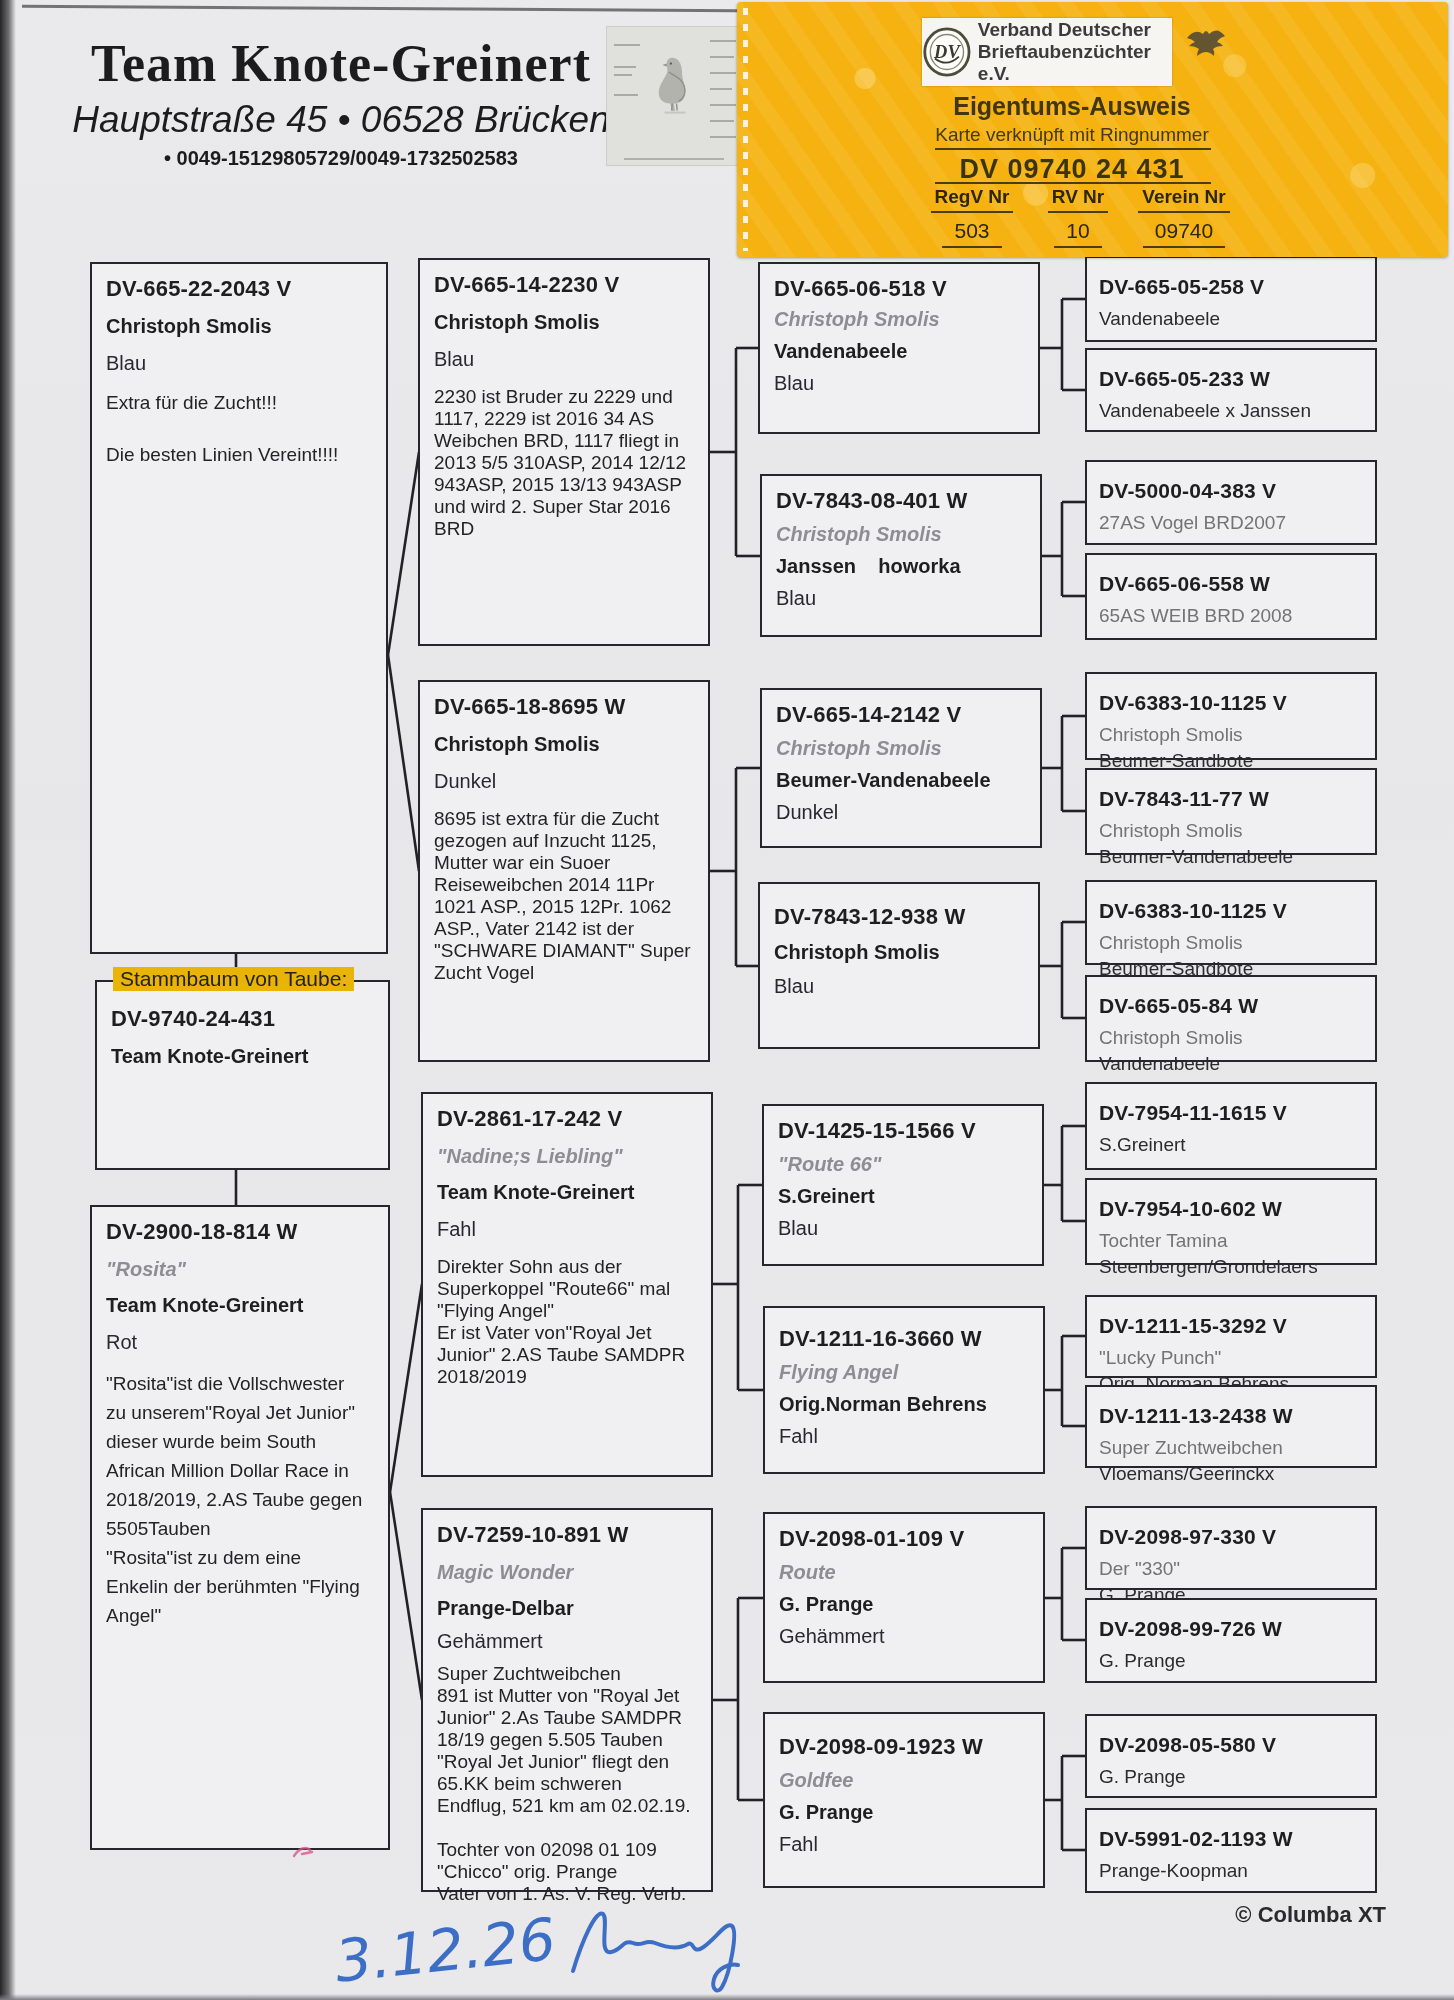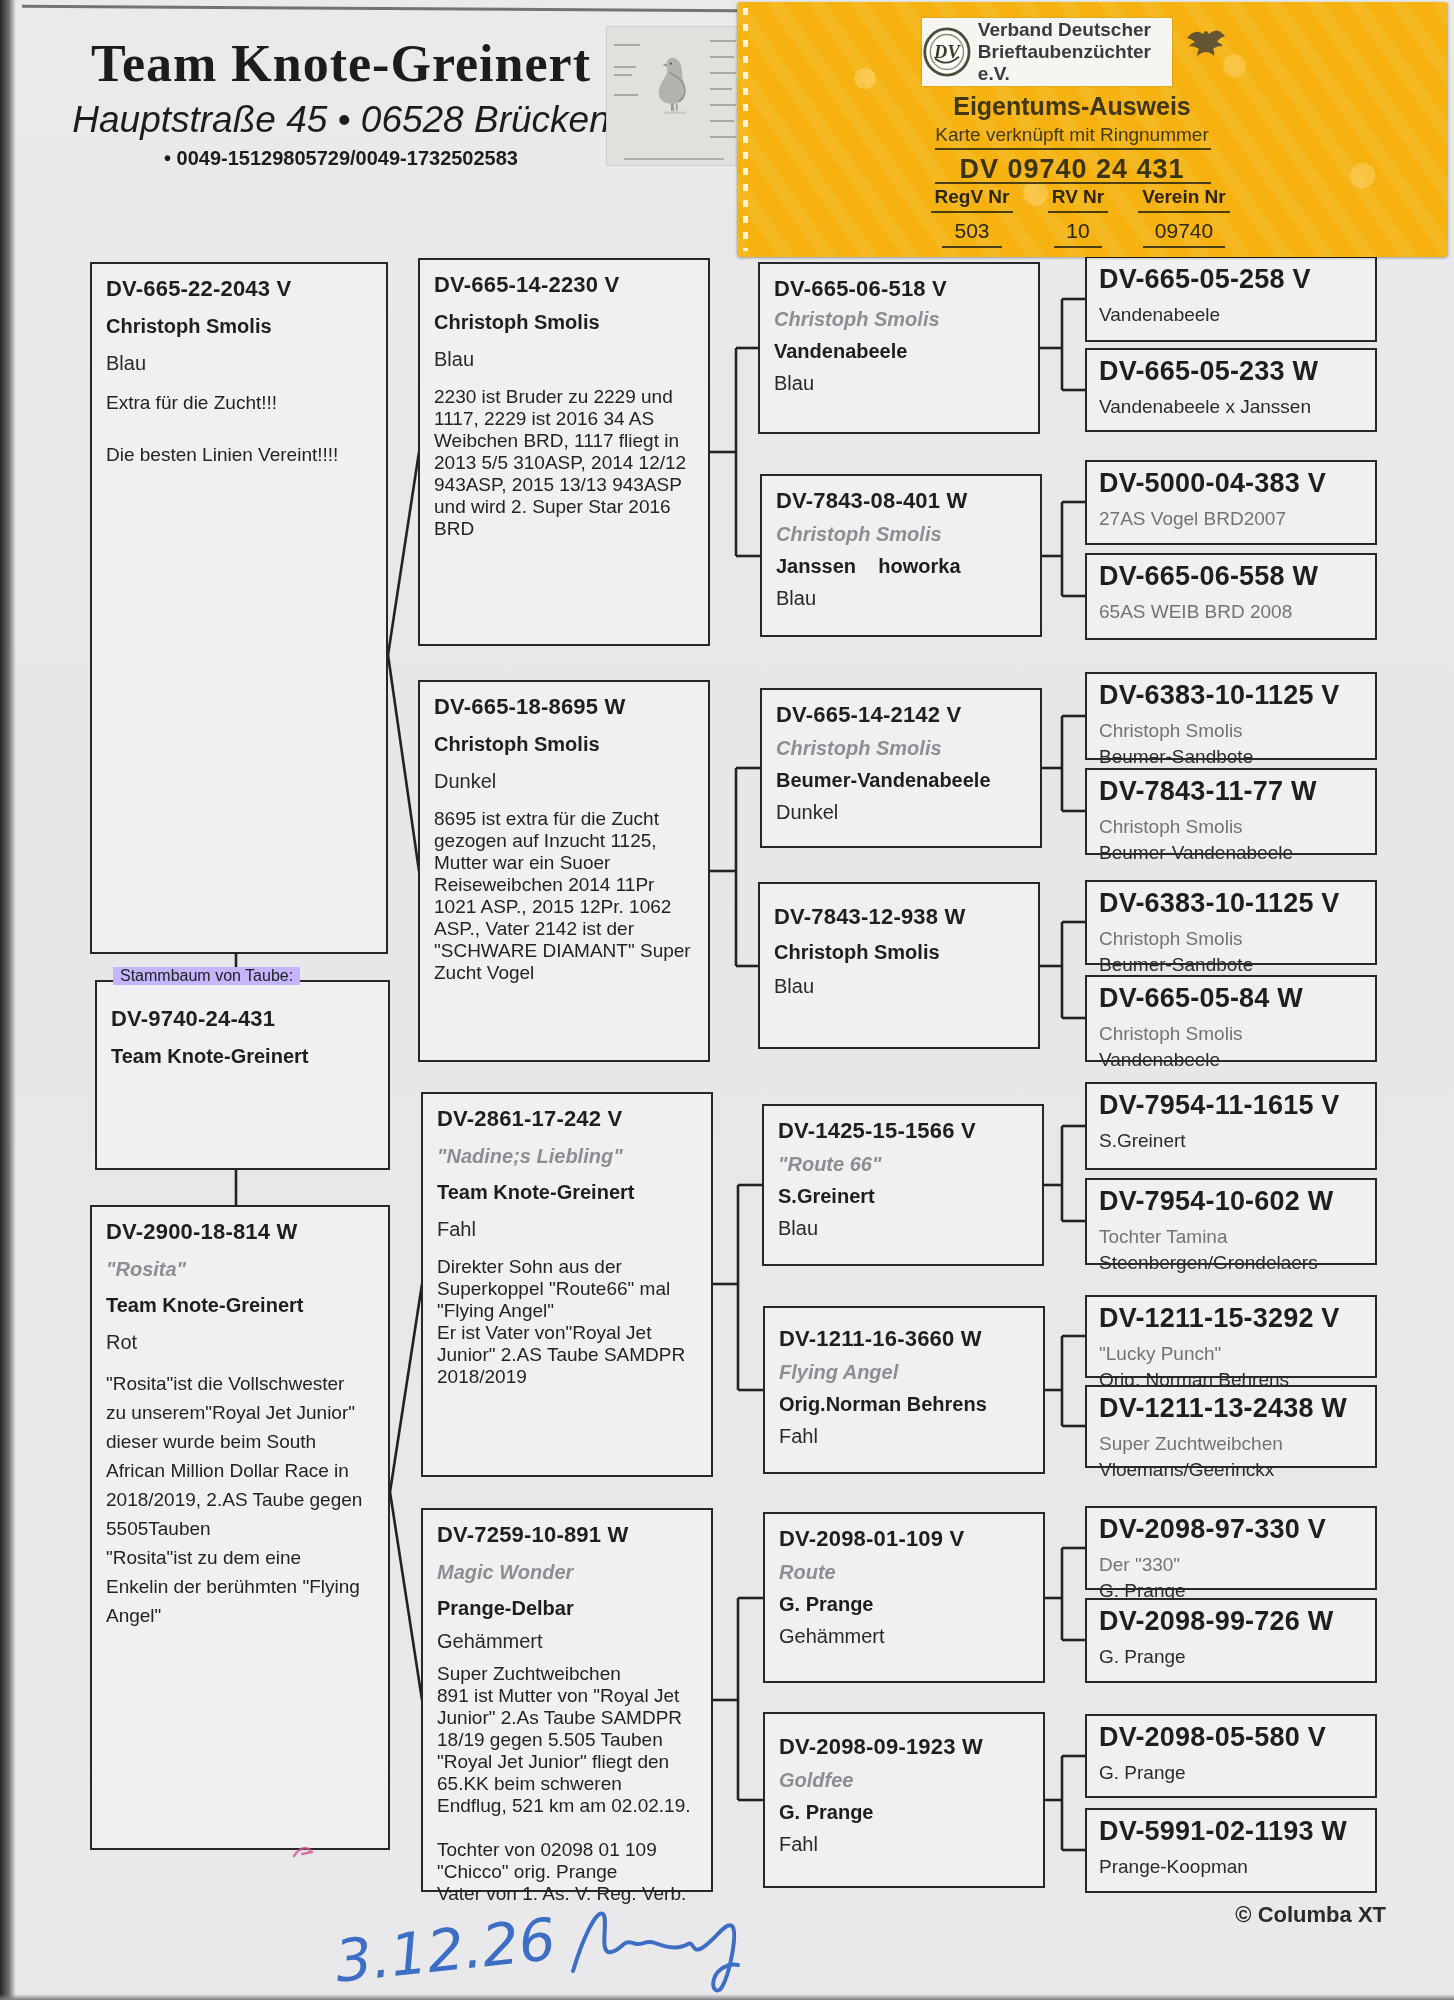--- a/index.html
+++ b/index.html
@@ -55,26 +55,26 @@
   .pbox{position:absolute;background:#f0f0f3;border:2px solid #27272b;box-sizing:border-box;
         padding:10px 14px;color:#1e1e20;}
   .ring{font-weight:bold;font-size:22px;margin:2px 0 13px 0;letter-spacing:.2px;}
   .alias{color:#8d8d92;font-style:italic;font-weight:bold;font-size:20px;margin:0 0 13px 0;}
   .owner{font-weight:bold;font-size:20px;margin:0 0 14px 0;white-space:pre-wrap;}
   .colorline{font-size:20px;margin:0 0 15px 0;color:#29292d;}
   .note{font-size:19px;line-height:22px;white-space:pre-line;color:#232326;}
   .note.sp{line-height:26px;}
 
   
-  .legend-label{position:absolute;top:-15px;left:16px;background:#c4b5fd;padding:0 7px;
-     font-size:16px;color:#222;}
+  .legend-label{position:absolute;top:-15px;left:16px;background:#eab308;padding:0 7px;
+     font-size:21px;color:#222;}
 
   
   .sbox{padding:6px 12px;}
-  .sbox .ring{font-size:27px;margin:0 0 7px 0;}
+  .sbox .ring{font-size:21px;margin:11px 0 7px 0;}
   .sbox .l{font-size:19px;line-height:26px;}
   .sbox .l.gray{color:#737373;}
   .sbox .l.dark{color:#2b2b2e;}
 
   .connectors{position:absolute;left:0;top:0;z-index:0;}
   .pbox,.card,.photo,.hdr{z-index:1;}
   .card{z-index:3;}
   .copyright{position:absolute;left:1146px;top:1902px;width:240px;text-align:right;
      font-weight:bold;font-size:22px;color:#2a2a2d;z-index:1;}
   .handwriting{position:absolute;left:330px;top:1893px;z-index:4;}

